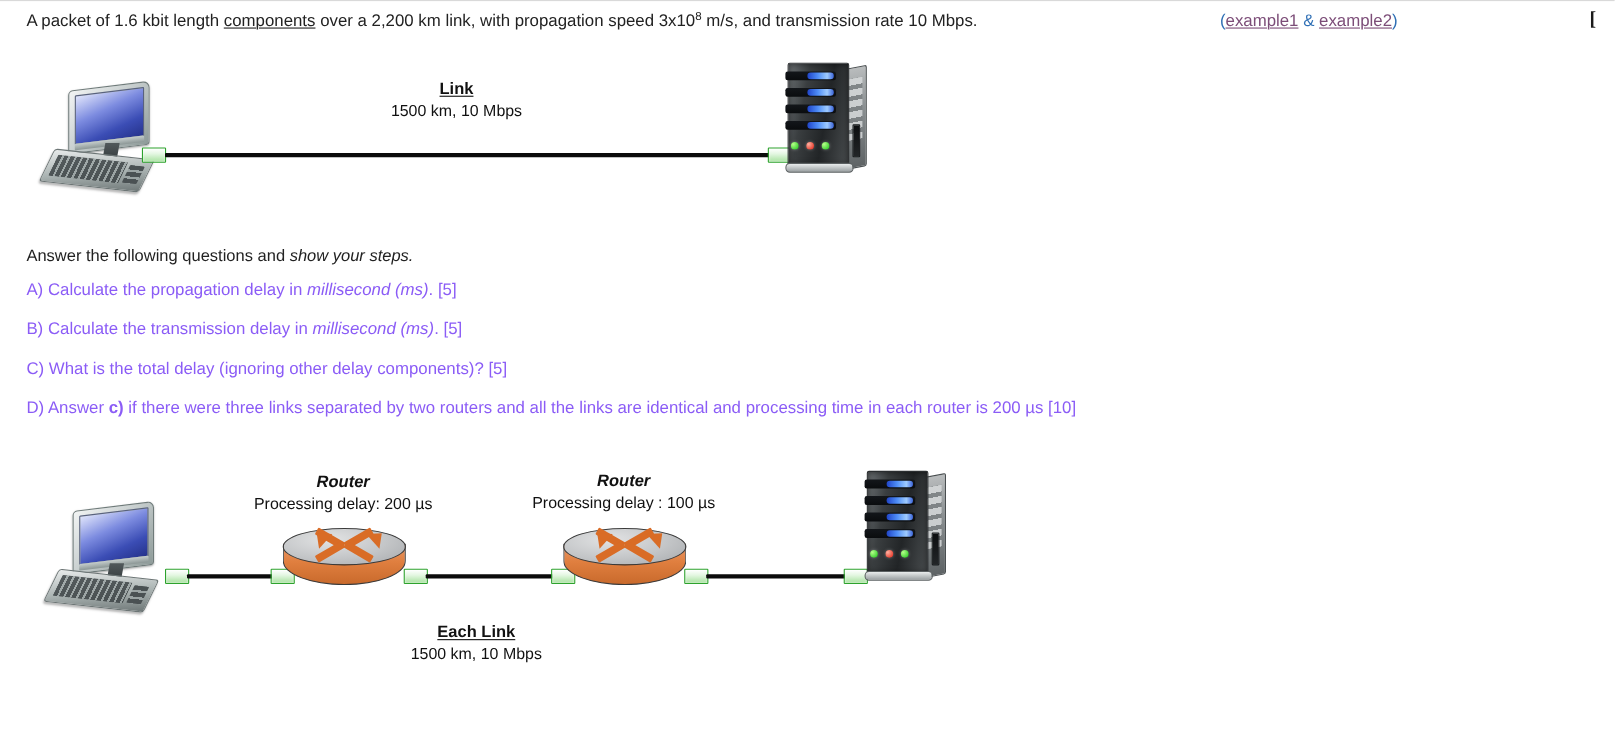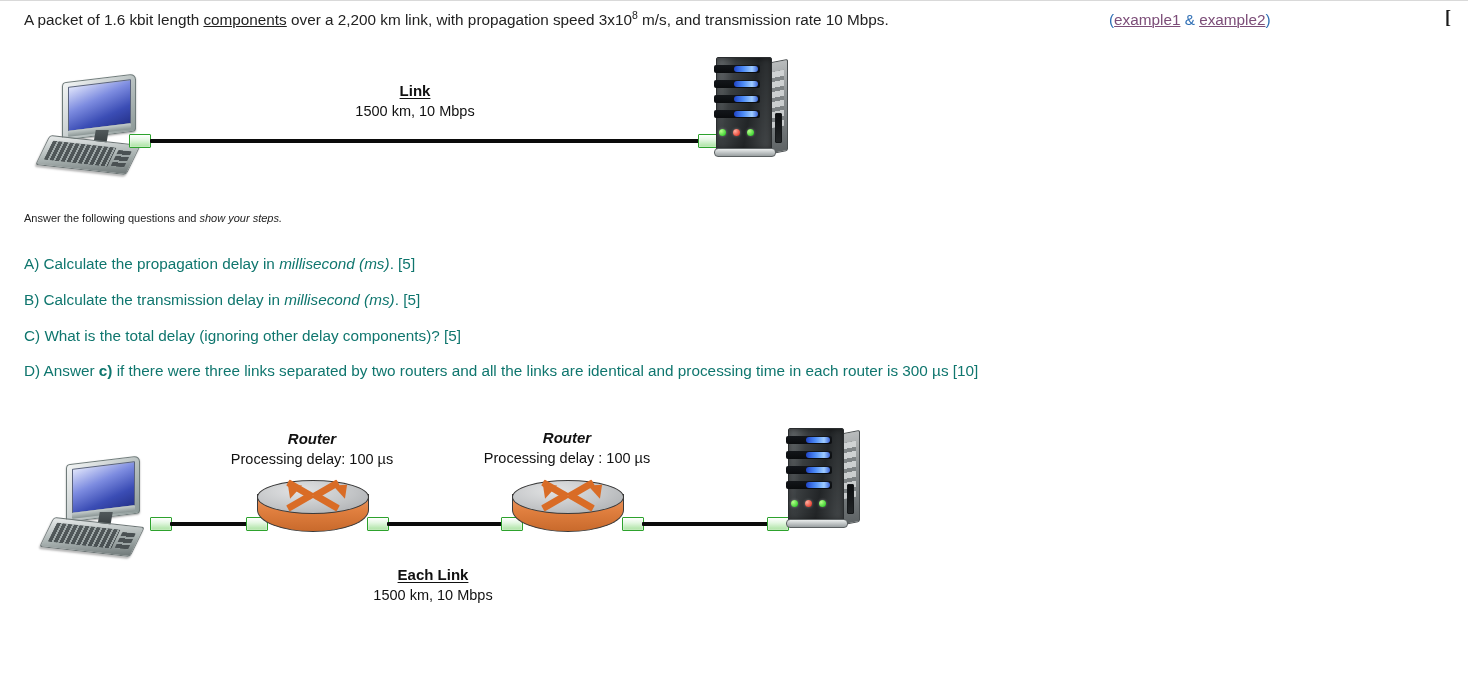--- a/index.html
+++ b/index.html
@@ -63,33 +63,33 @@
     font-size: 18px;
     font-weight: 700;
     color: #1a1a1a;
     font-family: "Liberation Serif", serif;
   }
 
   
   .prompt {
     position: absolute;
     left: 24px;
-    top: 208px;
-    font-size: 11px;
+    top: 222px;
+    font-size: 15px;
     line-height: 21px;
     white-space: nowrap;
     color: #222222;
   }
   .qline {
     position: absolute;
     left: 24px;
     font-size: 15.3px;
     line-height: 21px;
     white-space: nowrap;
-    color: #0f766e;
+    color: #8b5cf6;
   }
   .qa { top: 253px; }
   .qb { top: 289px; }
   .qc { top: 325px; }
   .qd { top: 360px; }
   .qline i, .prompt i { font-style: italic; }
   .qline b { font-weight: 700; }
 
   
   .diagram { position: absolute; }
@@ -335,21 +335,21 @@
     </div>
     <div class="stand-neck"></div>
     <div class="stand-base"></div>
     <div class="keyboard"></div>
   </div>
 
   <div class="connector" style="left:129px; top:86px;"></div>
   <div class="link-line" style="left:150px; top:91px; width:552px;"></div>
   <div class="connector" style="left:698px; top:86px;"></div>
 
-  <div class="dlabel" style="left:315px; top:34px; width:200px;">
+  <div class="dlabel" style="left:315px; top:24px; width:200px;">
     <span class="title">Link</span>
     <span class="sub">1500 km, 10 Mbps</span>
   </div>
 
   <div class="server" style="left:710px; top:9px;">
     <div class="side"></div>
     <div class="side-vents"></div>
     <div class="front"></div>
     <div class="bay b1">
         <i></i>
@@ -374,41 +374,41 @@
 </div>
 
 <div class="prompt"><span>Answer the following questions and </span><i>show your steps.</i></div>
 
 <div class="qline qa"><span>A) Calculate the propagation delay in </span><i>millisecond (ms)</i><span>. [5]</span></div>
 
 <div class="qline qb"><span>B) Calculate the transmission delay in </span><i>millisecond (ms)</i><span>. [5]</span></div>
 
 <div class="qline qc"><span>C) What is the total delay (ignoring other delay components)? [5]</span></div>
 
-<div class="qline qd"><span>D) Answer </span><b>c)</b><span> if there were three links separated by two routers and all the links are identical and processing time in each router is 300 µs [10]</span></div>
+<div class="qline qd"><span>D) Answer </span><b>c)</b><span> if there were three links separated by two routers and all the links are identical and processing time in each router is 200 µs [10]</span></div>
 
 <div class="diagram" style="left:0px; top:420px; width:900px; height:200px;">
 
   <div class="pc" style="left:44px; top:40px;">
     <div class="screen-frame">
       <div class="screen"></div>
       <div class="bezel-strip"></div>
     </div>
     <div class="stand-neck"></div>
     <div class="stand-base"></div>
     <div class="keyboard"></div>
   </div>
 
   <div class="connector" style="left:150px; top:97px;"></div>
   <div class="link-line" style="left:170px; top:102px; width:80px;"></div>
   <div class="connector" style="left:246px; top:97px;"></div>
 
   <div class="dlabel" style="left:212px; top:10px; width:200px;">
     <span class="title no-ul">Router</span>
-    <span class="sub">Processing delay: 100 µs</span>
+    <span class="sub">Processing delay: 200 µs</span>
   </div>
   <div class="router" style="left:257px; top:60px;">
     <div class="body"></div>
     <div class="top"></div>
     <div class="arrow a1"></div>
     <div class="arrow a2"></div>
     <div class="arrow a3"></div>
     <div class="arrow a4"></div>
     <div class="ah ah1"></div>
     <div class="ah ah2"></div>

